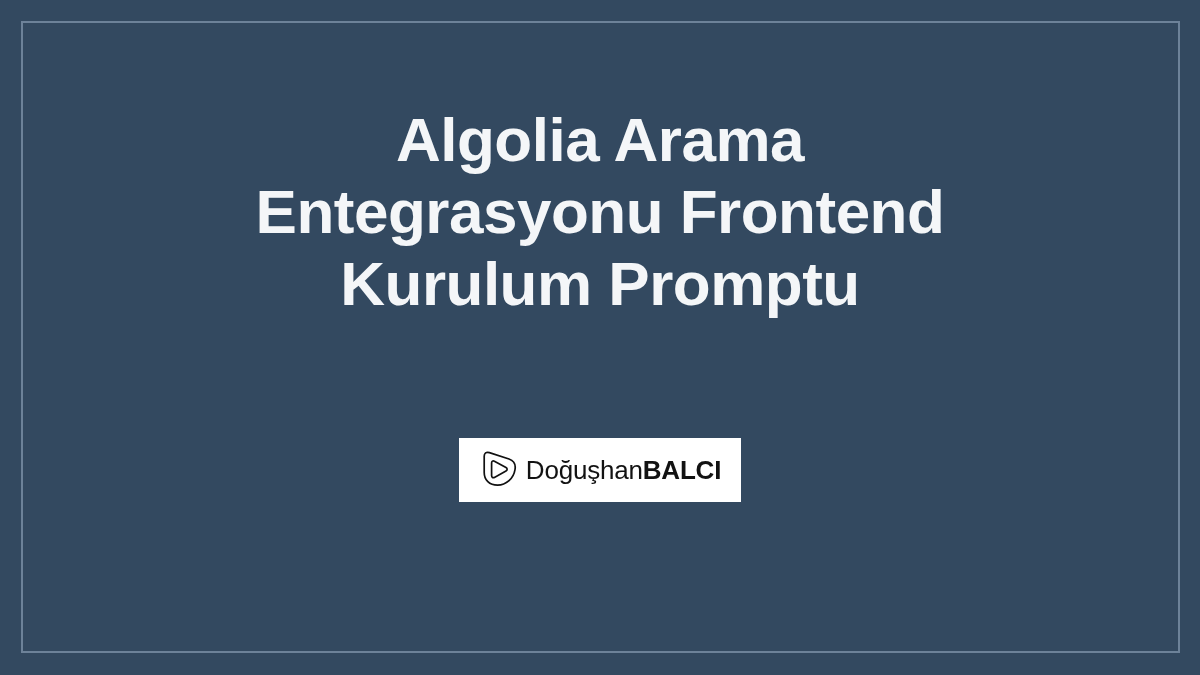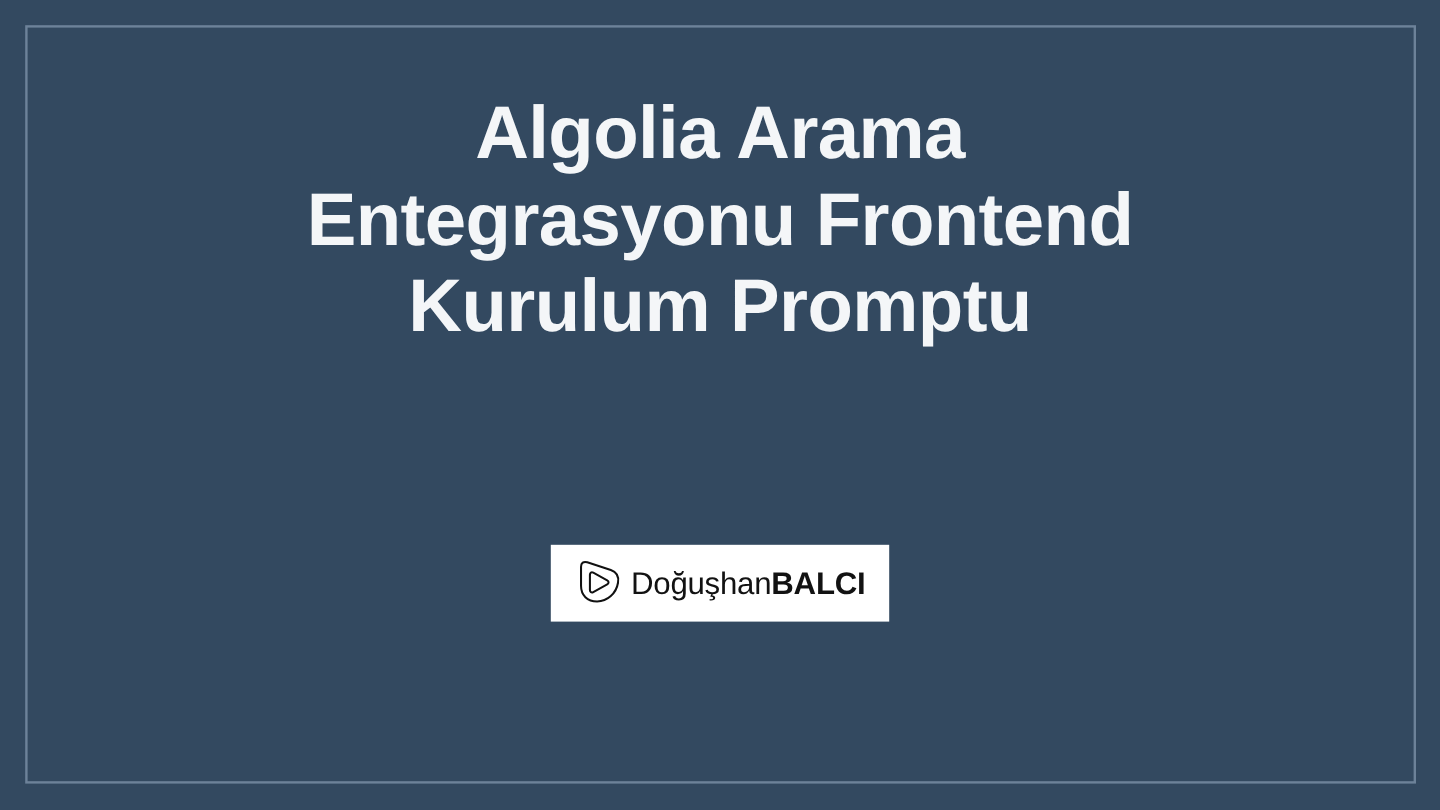--- a/index.html
+++ b/index.html
@@ -31,36 +31,36 @@
   #slide-content {
     position: absolute;
     inset: 0;
     display: flex;
     flex-direction: column;
     align-items: center;
     justify-content: flex-start;
   }
 
   #slide-title {
-    margin-top: 76px;
+    margin-top: 104px;
     width: 880px;
     text-align: center;
     color: #f4f6f8;
     font-size: 62px;
     font-weight: 700;
     line-height: 72px;
     letter-spacing: -0.5px;
     white-space: pre-line;
   }
 
   
   #logo-badge {
     position: absolute;
     left: 459px;
-    top: 454px;
+    top: 438px;
     width: 282px;
     height: 64px;
     background: #ffffff;
     display: flex;
     align-items: center;
     justify-content: center;
     gap: 9px;
   }
 
   #logo-mark {

